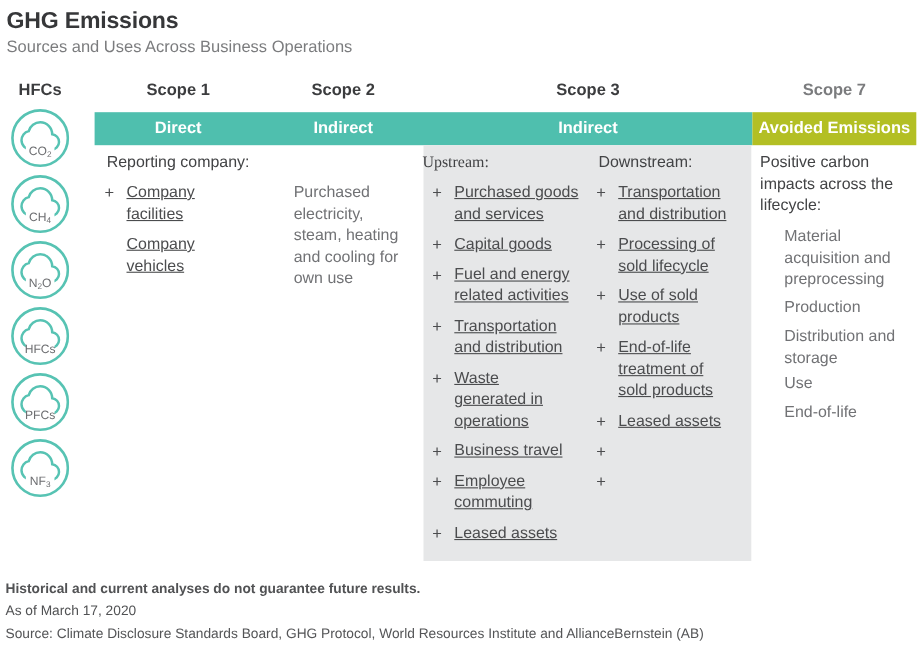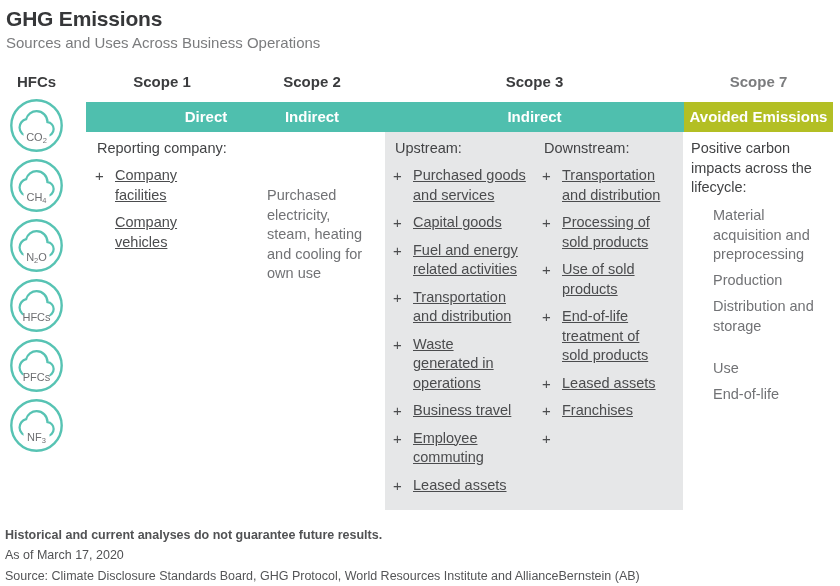--- a/index.html
+++ b/index.html
@@ -9,21 +9,21 @@
   }
   .abs{position:absolute;}
   .pre{white-space:pre-line;}
   .title{font-size:21px;font-weight:bold;color:#363739;letter-spacing:-0.2px;}
   .subtitle{font-size:15px;color:#7b7c7e;}
   .colhead{font-size:15px;font-weight:bold;color:#3b3c3e;text-align:center;line-height:20px;}
   .colhead.muted{color:#7b7c7e;}
   .band{height:30px;line-height:30px;text-align:center;font-size:15px;font-weight:bold;color:#ffffff;}
   .panel{background:#e6e7e8;}
   .intro{font-size:14.5px;line-height:19.5px;color:#424345;}
-  .bodytext{font-size:14.5px;line-height:19.5px;margin-top:20px;}
+  .bodytext{font-size:14.5px;line-height:19.5px;}
   .graytext{color:#717275;}
   .darktext{color:#4b4c4e;text-decoration:underline;}
   .li{display:flex;margin-bottom:8px;}
   .li .plus{flex:none;width:20px;font-size:15px;color:#4b4c4e;line-height:19.5px;}
   .li .litext{flex:auto;font-size:14.5px;line-height:19.5px;}
   .gas{width:53px;height:53px;margin-bottom:7px;}
   .foot1{font-size:12.5px;font-weight:bold;color:#515254;}
   .foot2{font-size:12.5px;color:#515254;}
   .foot3{font-size:12.5px;color:#545557;}
 </style>
@@ -35,21 +35,21 @@
   <div class="abs title" style="left:6px;top:7px;">GHG Emissions</div>
   <div class="abs subtitle" style="left:6px;top:34px;">Sources and Uses Across Business Operations</div>
 
   <div class="abs colhead" style="left:10px;top:72px;width:53px;">HFCs</div>
   <div class="abs colhead" style="left:86px;top:72px;width:152px;">Scope 1</div>
   <div class="abs colhead" style="left:238px;top:72px;width:148px;">Scope 2</div>
   <div class="abs colhead" style="left:386px;top:72px;width:297px;">Scope 3</div>
   <div class="abs colhead muted" style="left:684px;top:72px;width:149px;">Scope 7</div>
 
   <div class="abs" style="left:86px;top:102px;width:598px;height:30px;background:#4fbfae;"></div>
-  <div class="abs band" style="left:86px;top:102px;width:152px;padding-left:44px;">Direct</div>
+  <div class="abs band" style="left:86px;top:102px;width:152px;">Direct</div>
   <div class="abs band" style="left:238px;top:102px;width:148px;">Indirect</div>
   <div class="abs band" style="left:386px;top:102px;width:297px;">Indirect</div>
   <div class="abs band" style="left:684px;top:102px;width:149px;background:#b3bf24;">Avoided Emissions</div>
 
   <div class="abs" style="left:10px;top:99px;">
       <div class="gas"><svg width="53" height="53" viewBox="0 0 53 53">
           <circle cx="26.5" cy="26.5" r="25.2" fill="none" stroke="#57c3b3" stroke-width="2.4"></circle>
           <g transform="translate(8,6) scale(1.55)">
             <path d="M6.5 20q-2.28 0-3.89-1.57Q1 16.85 1 14.58q0-1.95 1.17-3.48q1.18-1.53 3.08-1.95q.63-2.3 2.5-3.72Q9.63 4 12 4q2.93 0 4.96 2.04Q19 8.07 19 11q1.73.2 2.86 1.5q1.14 1.28 1.14 3q0 1.88-1.31 3.19T18.5 20Z" fill="#ffffff" stroke="#57c3b3" stroke-width="1.45"></path>
           </g>
@@ -112,21 +112,21 @@
       </div>
     </div>
 
   <div class="abs bodytext graytext pre" style="left:267px;top:166px;width:118px;">Purchased
 electricity,
 steam, heating
 and cooling for
 own use</div>
 
   <div class="abs panel" style="left:385px;top:132px;width:298px;height:378px;"></div>
-  <div class="abs intro" style="left:395px;top:139px;width:135px;">Upstream:</div>
+  <div class="abs intro" style="left:384px;top:139px;width:135px;font-family:Liberation Serif, serif;">Upstream:</div>
   <div class="abs list" style="left:393px;top:166px;width:138px;">
       <div class="li">
         <span class="plus">+</span>
         <span class="litext pre darktext">Purchased goods
 and services</span>
       </div>
       <div class="li">
         <span class="plus">+</span>
         <span class="litext pre darktext">Capital goods</span>
       </div>
@@ -163,59 +163,58 @@
   <div class="abs intro" style="left:544px;top:139px;width:135px;">Downstream:</div>
   <div class="abs list" style="left:542px;top:166px;width:138px;">
       <div class="li">
         <span class="plus">+</span>
         <span class="litext pre darktext">Transportation
 and distribution</span>
       </div>
       <div class="li">
         <span class="plus">+</span>
         <span class="litext pre darktext">Processing of
-sold products</span>
+sold lifecycle</span>
       </div>
       <div class="li">
         <span class="plus">+</span>
         <span class="litext pre darktext">Use of sold
 products</span>
       </div>
       <div class="li">
         <span class="plus">+</span>
         <span class="litext pre darktext">End-of-life
 treatment of
 sold products</span>
       </div>
       <div class="li">
         <span class="plus">+</span>
         <span class="litext pre darktext">Leased assets</span>
       </div>
       <div class="li">
         <span class="plus">+</span>
-        <span class="litext pre darktext">Franchises</span>
       </div>
       <div class="li">
         <span class="plus">+</span>
       </div>
     </div>
 
   <div class="abs intro pre" style="left:691px;top:139px;width:142px;">Positive carbon
 impacts across the
 lifecycle:</div>
   <div class="abs list noplus graytext" style="left:713px;top:206px;width:122px;">
       <div class="li" style="margin-bottom: 6.5px;">
         <span class="litext pre graytext">Material
 acquisition and
 preprocessing</span>
       </div>
       <div class="li" style="margin-bottom: 6.5px;">
         <span class="litext pre graytext">Production</span>
       </div>
-      <div class="li" style="margin-bottom: 23px;">
+      <div class="li" style="margin-bottom: 4px;">
         <span class="litext pre graytext">Distribution and
 storage</span>
       </div>
       <div class="li" style="margin-bottom: 6.5px;">
         <span class="litext pre graytext">Use</span>
       </div>
       <div class="li" style="margin-bottom: 6.5px;">
         <span class="litext pre graytext">End-of-life</span>
       </div>
     </div>

